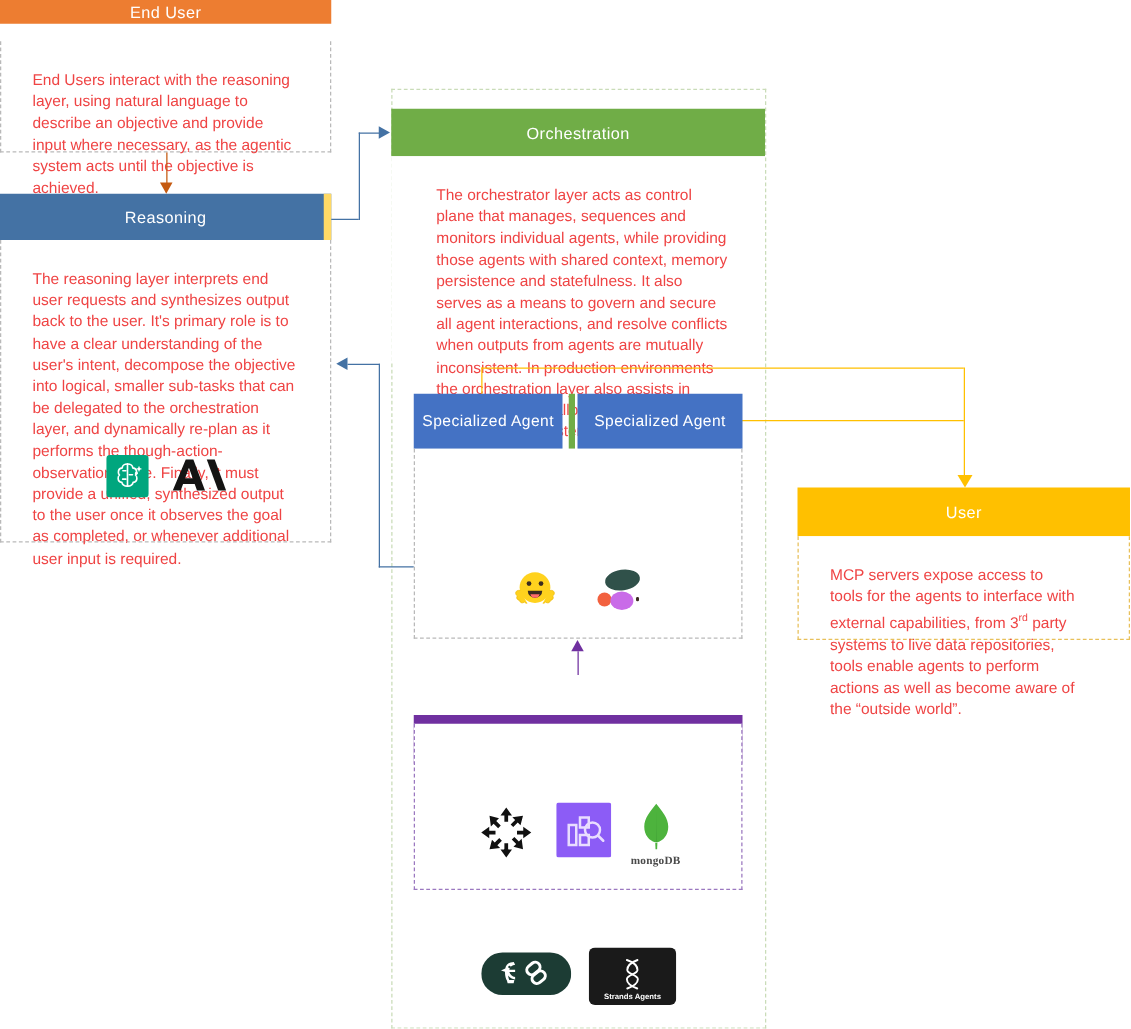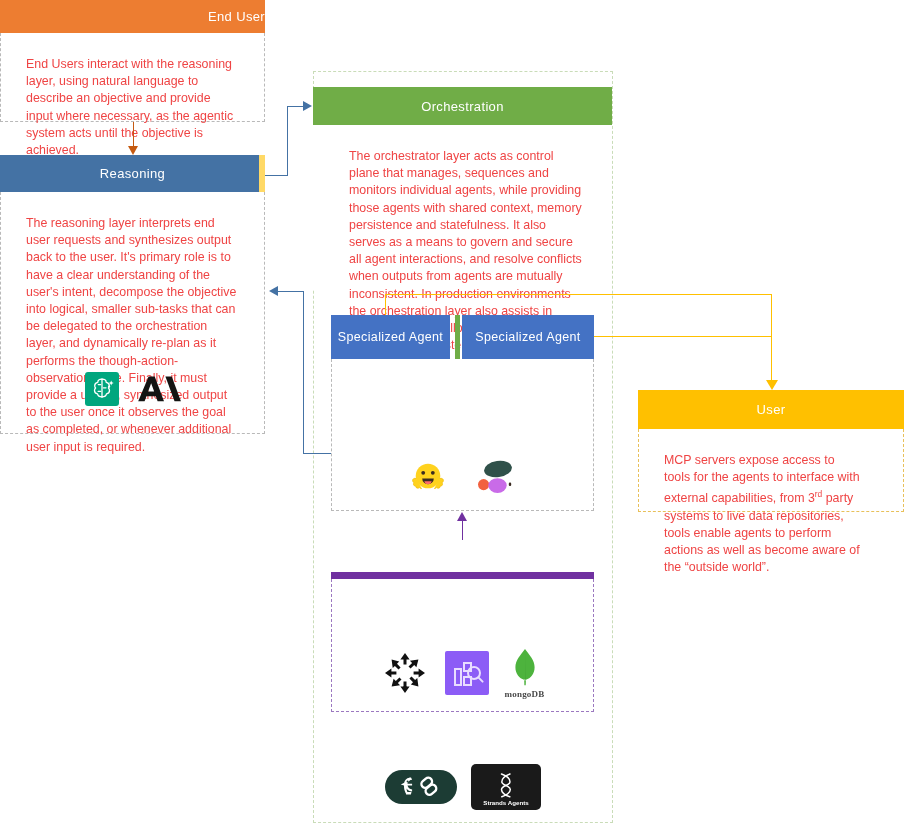--- a/index.html
+++ b/index.html
@@ -50,39 +50,39 @@
   
   .conn { position: absolute; }
   .h-line { position: absolute; height: 0; border-top-width: 1.4px; border-top-style: solid; }
   .v-line { position: absolute; width: 0; border-left-width: 1.4px; border-left-style: solid; }
   .arrow { position: absolute; width: 0; height: 0; }
 
   
   .logos {
     position: absolute;
     display: flex;
-    align-items: center;
+    align-items: flex-start;
     justify-content: center;
     gap: 14px;
   }
   .logo-cap { display: flex; flex-direction: column; align-items: center; }
   .logo-label {
     font-size: 8px; font-weight: bold; letter-spacing: .2px;
   }
   .sq { display: block; }
 </style>
 </head>
 <body>
 
 <div id="canvas">
 
   <div class="region" style="left:313px; top:71px; width:300px; height:752px;"></div>
 
   <div class="panel">
-    <div class="panel-head" style="left:0px; top:0px; width:265px; height:33px; background:#ED7D31;justify-content:flex-end;">
+    <div class="panel-head" style="left:0px; top:0px; width:265px; height:19px; background:#ED7D31;">
       <span>End User</span>
     </div>
     <div class="panel-body" style="left:0px; top:33px; width:265px; height:89px; padding:7px 9px 4px 9px;">
       <p>End Users interact with the reasoning layer, using natural language to describe an objective and provide input where necessary, as the agentic system acts until the objective is achieved.</p>
     </div>
   </div>
 
   <div class="conn">
     <div class="v-line" style="left:133px; top:122px; height:26px; border-left-color:#C55A11;"></div>
     <div class="arrow" style="left:128px; top:146px; border-left:5.5px solid transparent; border-right:5.5px solid transparent; border-top:9px solid #C55A11;"></div>

